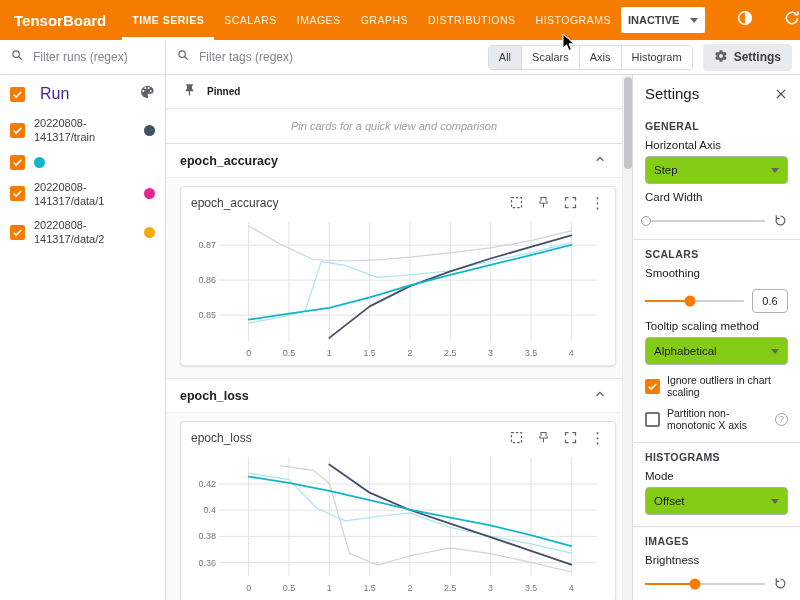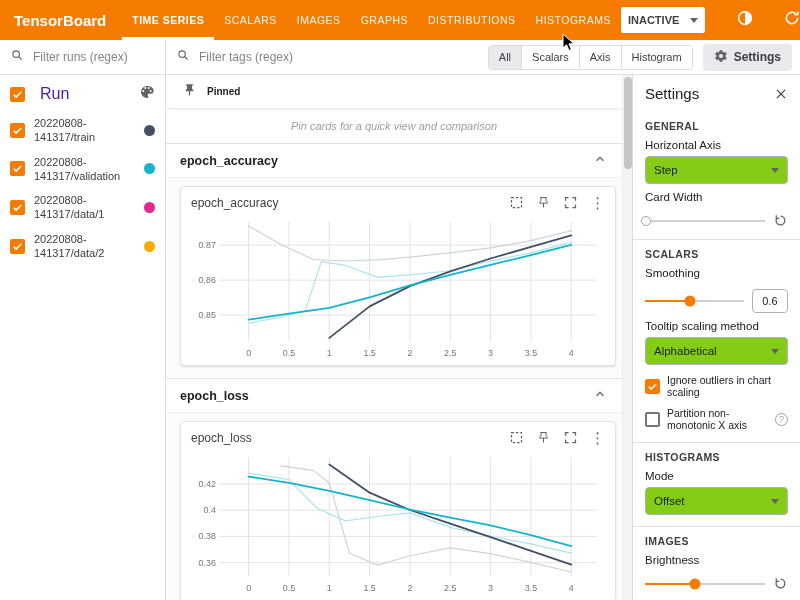--- a/index.html
+++ b/index.html
@@ -164,21 +164,20 @@
         </span>
       <span class="run-label">20220808-141317/train</span>
       <span class="run-dot" style="background: rgb(66, 80, 102);"></span>
     </div>
     <div class="run-row">
       <span class="checkbox checked">
           <svg width="11" height="11" viewBox="0 0 24 24">
             <path d="M4 12.5l5 5 11-11" stroke="#fff" stroke-width="3.5" fill="none"></path>
           </svg>
         </span>
-      <span class="run-label">20220808-141317/validation</span>
       <span class="run-dot" style="background: rgb(18, 181, 203);"></span>
     </div>
     <div class="run-row">
       <span class="checkbox checked">
           <svg width="11" height="11" viewBox="0 0 24 24">
             <path d="M4 12.5l5 5 11-11" stroke="#fff" stroke-width="3.5" fill="none"></path>
           </svg>
         </span>
       <span class="run-label">20220808-141317/data/1</span>
       <span class="run-dot" style="background: rgb(229, 37, 146);"></span>

